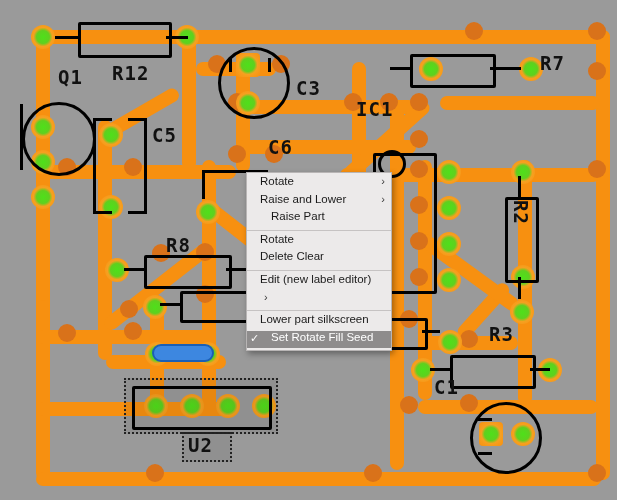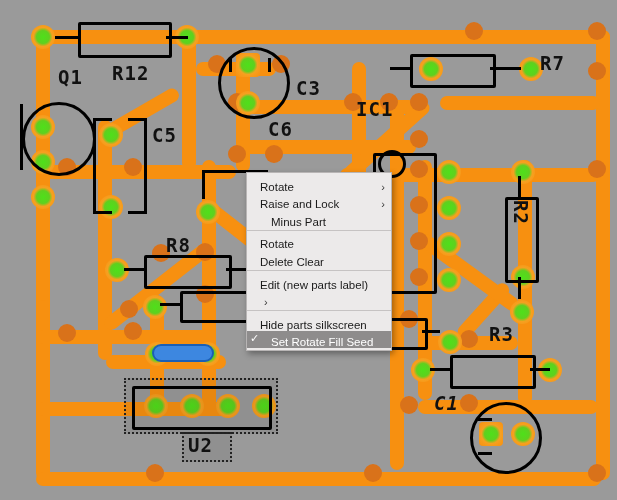--- a/index.html
+++ b/index.html
@@ -28,21 +28,21 @@
          font-size:19px;font-weight:700;letter-spacing:1px;white-space:nowrap;}
   .selbox{position:absolute;border:2px dotted #222;background:rgba(0,0,0,0.06);}
 
   
   #ctx{
     position:absolute;left:246px;top:172px;width:144px;
     background:#eceaea;border:1px solid #b8b5b5;
     box-shadow:2px 3px 6px rgba(0,0,0,.35);
     font-size:11.5px;color:#1a1a1a;padding:2px 0 2px 0;
   }
-  .mi{position:relative;display:flex;align-items:flex-end;height:17.6px;
+  .mi{position:relative;display:flex;align-items:flex-start;height:17.6px;
       padding:0 6px 0 13px;white-space:nowrap;cursor:default;}
   .mi .lbl{flex:1;}
   .mi .arrow{font-size:11px;color:#3a3a3a;margin-left:4px;}
   .mi.indent{padding-left:24px;}
   .mi.sel{background:#8e8c8c;color:#ffffff;}
   .mi .chk{position:absolute;left:3px;top:1px;font-size:11px;color:#fff;}
   .sep{height:1px;background:#c6c3c3;margin:2px 0;}
 </style>
 </head>
 <body>
@@ -196,58 +196,58 @@
   <div class="selbox" style="left:124px;top:378px;width:150px;height:52px;"></div>
   <div class="silk rect" style="left:132px;top:386px;width:134px;height:38px;"></div>
   <div class="selbox" style="left:182px;top:432px;width:46px;height:26px;"></div>
 
   <div class="blue" style="left:152px;top:344px;width:58px;"></div>
 
   <div class="label" style="left:58px;top:66px;">Q1</div>
   <div class="label" style="left:112px;top:62px;">R12</div>
   <div class="label" style="left:152px;top:124px;">C5</div>
   <div class="label" style="left:296px;top:77px;">C3</div>
-  <div class="label" style="left:268px;top:118px;">C6</div>
+  <div class="label" style="left:268px;top:136px;">C6</div>
   <div class="label" style="left:356px;top:98px;">IC1</div>
   <div class="label" style="left:540px;top:52px;">R7</div>
   <div class="label" style="left:532px;top:200px;transform:rotate(90deg);transform-origin:0 0;">R2</div>
   <div class="label" style="left:166px;top:234px;">R8</div>
   <div class="label" style="left:489px;top:323px;">R3</div>
-  <div class="label" style="left:434px;top:392px;font-style:italic;">C1</div>
+  <div class="label" style="left:434px;top:376px;">C1</div>
   <div class="label" style="left:188px;top:434px;">U2</div>
 
   <div id="ctx">
       <div class="mi">
         <span class="lbl">Rotate</span>
         <span class="arrow">›</span>
       </div>
       <div class="mi">
-        <span class="lbl">Raise and Lock</span>
+        <span class="lbl">Raise and Lower</span>
         <span class="arrow">›</span>
       </div>
       <div class="mi indent">
-        <span class="lbl">Minus Part</span>
+        <span class="lbl">Raise Part</span>
       </div>
       <div class="sep"></div>
       <div class="mi">
         <span class="lbl">Rotate</span>
       </div>
       <div class="mi">
         <span class="lbl">Delete Clear</span>
       </div>
       <div class="sep"></div>
       <div class="mi">
-        <span class="lbl">Edit (new parts label)</span>
+        <span class="lbl">Edit (new label editor)</span>
       </div>
       <div class="mi">
         <span class="arrow">›</span>
       </div>
       <div class="sep"></div>
       <div class="mi">
-        <span class="lbl">Hide parts silkscreen</span>
+        <span class="lbl">Lower part silkscreen</span>
       </div>
       <div class="mi indent sel">
         <span class="chk">✓</span>
         <span class="lbl">Set Rotate Fill Seed</span>
       </div>
     </div>
 
 </div>
 
 </body></html>

